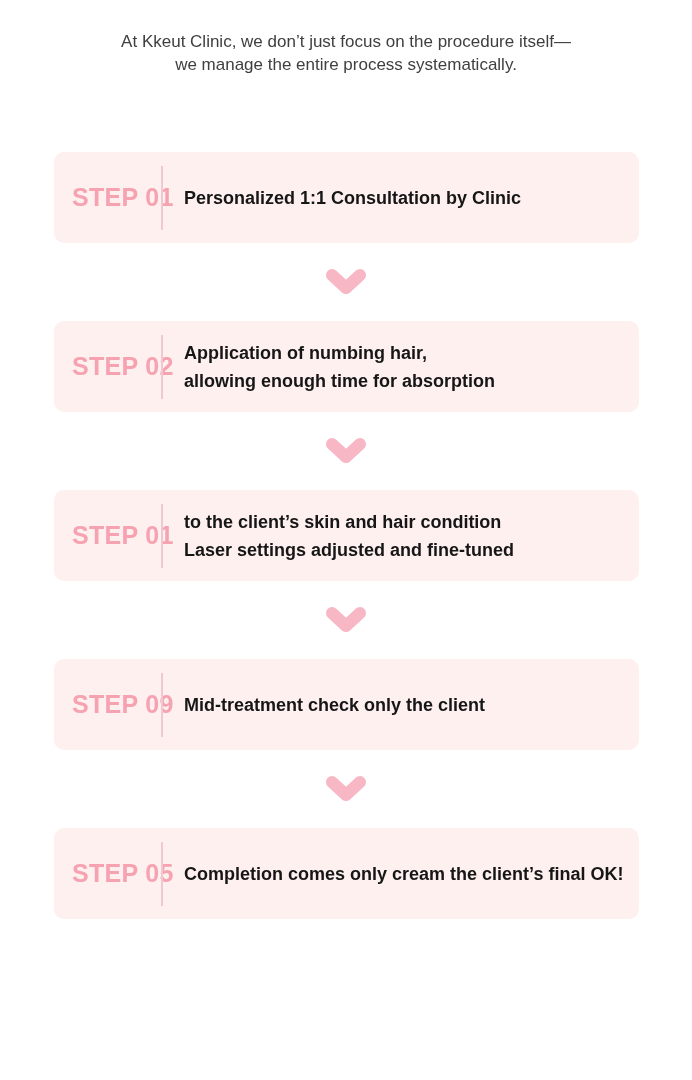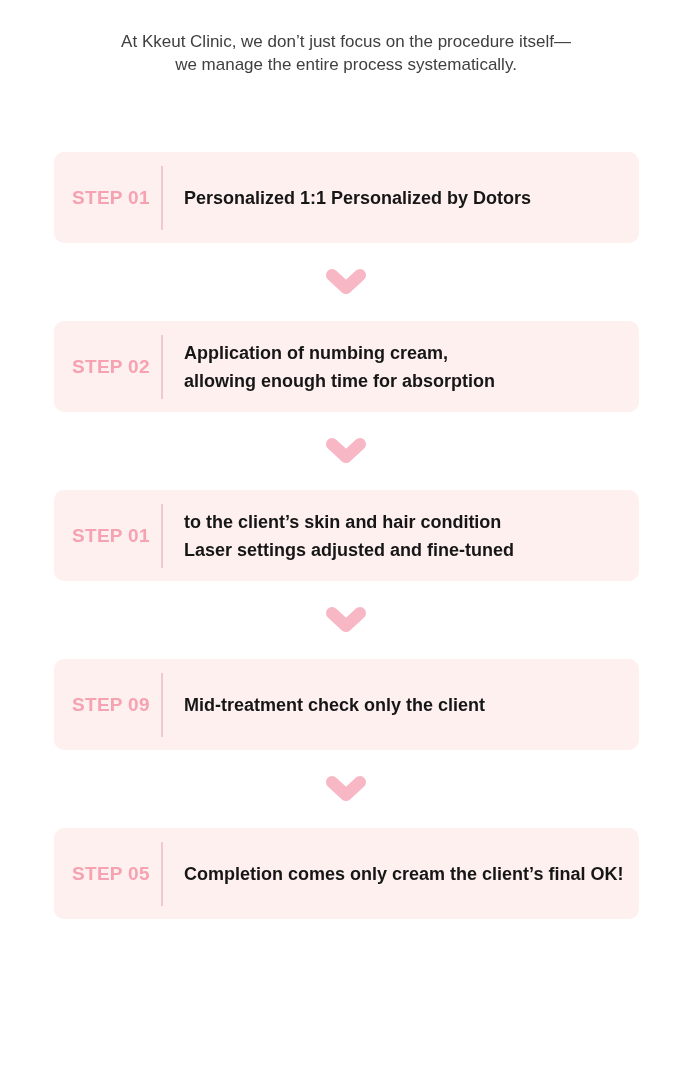--- a/index.html
+++ b/index.html
@@ -29,21 +29,21 @@
     border-radius: 10px;
     display: flex;
     align-items: center;
     box-sizing: border-box;
   }
   .label {
     flex: none;
     margin-left: 18px;
     width: 89px;
     color: var(--accent-pink, #f6a2b1);
-    font-size: 19px;
+    font-size: 25px;
     font-weight: 700;
     letter-spacing: 0.3px;
     white-space: nowrap;
   }
   .vline {
     flex: none;
     width: 2px;
     height: 64px;
     background: var(--divider-pink, #eec9d2);
   }
@@ -84,35 +84,35 @@
     <span>At Kkeut Clinic, we don’t just focus on the procedure itself—</span>
     <span>we manage the entire process systematically.</span>
   </div>
 
   <div class="flow">
 
     <section class="card">
       <span class="label">STEP 01</span>
       <span class="vline"></span>
       <div class="desc">
-        <p>Personalized 1:1 Personalized by Dotors</p>
+        <p>Personalized 1:1 Consultation by Clinic</p>
       </div>
     </section>
 
     <div class="connector">
       <svg class="chev" viewBox="0 0 44 30" aria-hidden="true">
         <path d="M8 8 L22 21 L36 8"></path>
       </svg>
     </div>
 
     <section class="card">
       <span class="label">STEP 02</span>
       <span class="vline"></span>
       <div class="desc">
-        <p>Application of numbing cream,</p>
+        <p>Application of numbing hair,</p>
         <p class="underlined">allowing enough time for absorption</p>
       </div>
     </section>
 
     <div class="connector">
       <svg class="chev" viewBox="0 0 44 30" aria-hidden="true">
         <path d="M8 8 L22 21 L36 8"></path>
       </svg>
     </div>
 

